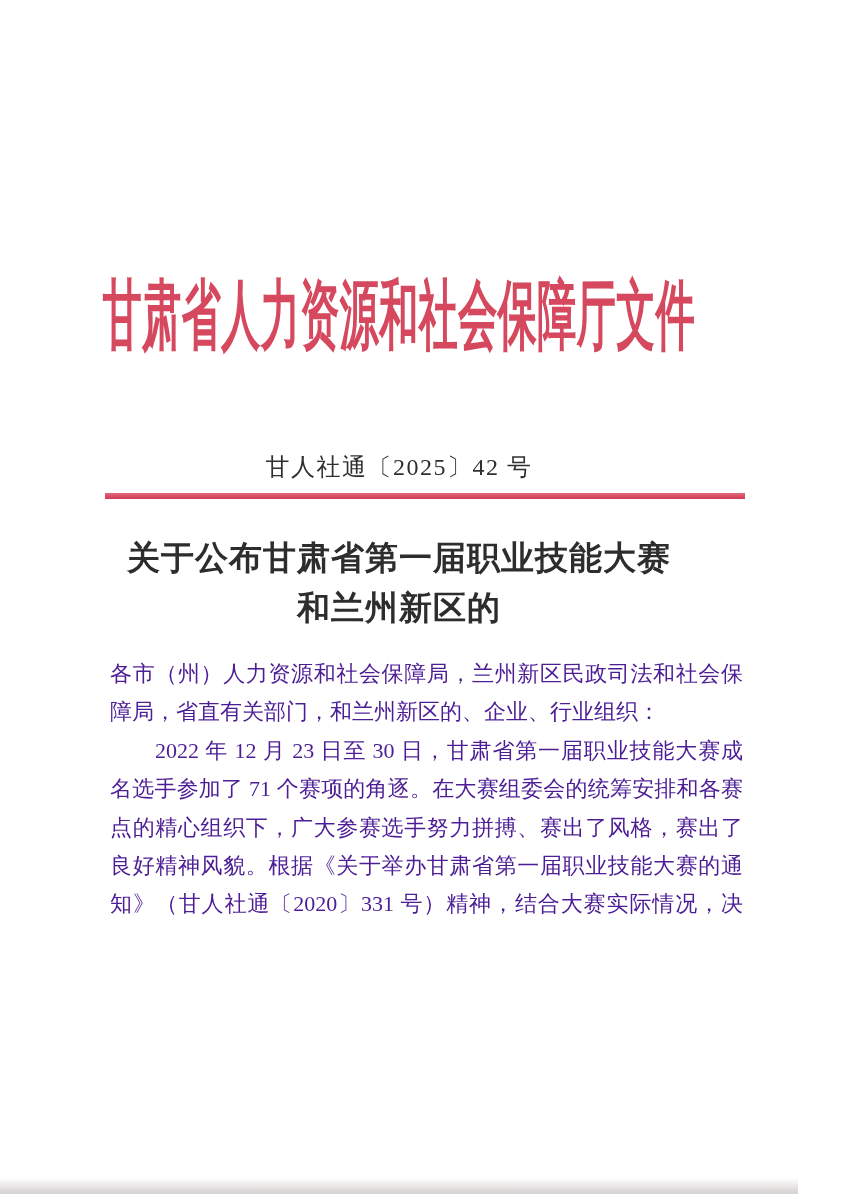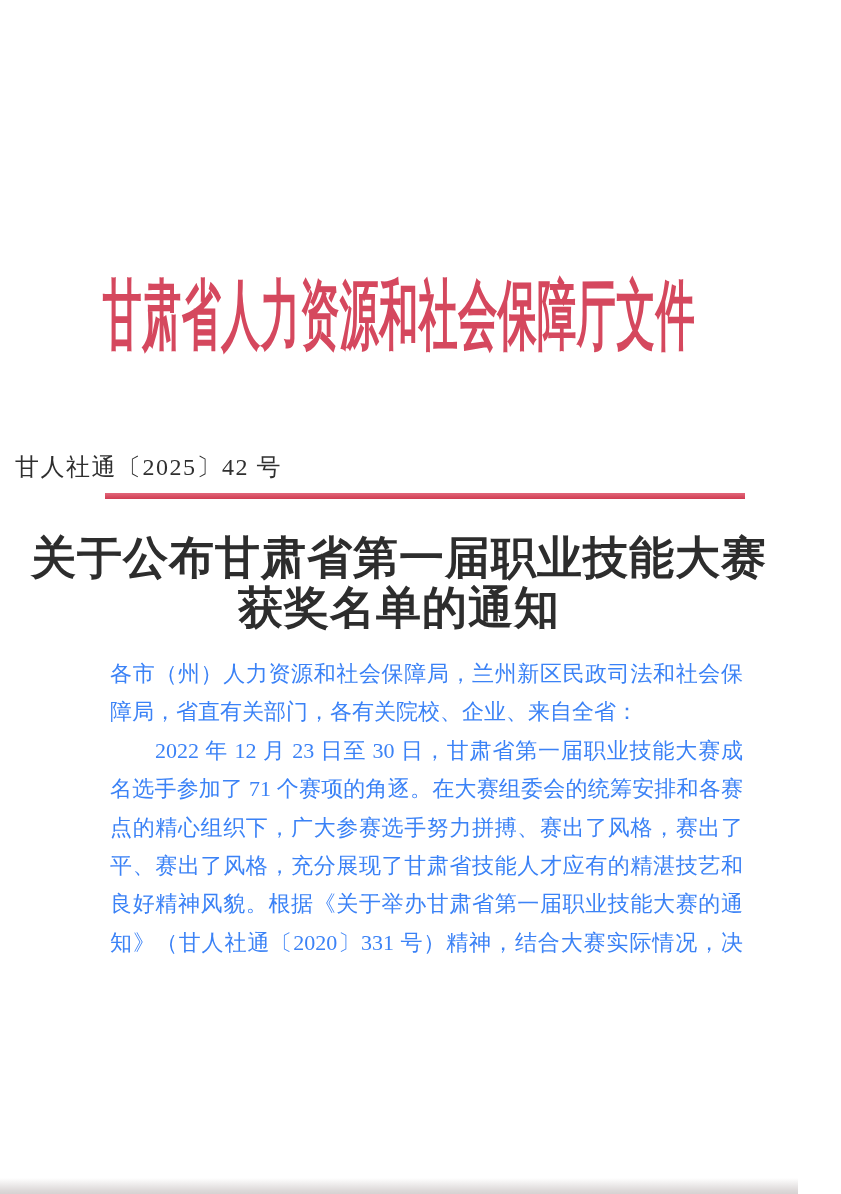--- a/index.html
+++ b/index.html
@@ -29,53 +29,52 @@
     white-space: nowrap;
     transform: scaleY(1.95);
     transform-origin: top center;
     letter-spacing: 0.5px;
   }
   .doc-number {
     position: absolute;
     top: 451px;
     left: 0;
     width: 100%;
-    text-align: left;
+    text-align: center;
     font-size: 24px;
     color: #2f2f2f;
     letter-spacing: 1.5px;
-    margin-left: 15px;
   }
   .red-divider {
     position: absolute;
     top: 493px;
     left: 105px;
     width: 640px;
     height: 6px;
     background: linear-gradient(to bottom, #e2677a, #d03c52);
   }
   .doc-title {
     position: absolute;
     top: 533px;
     left: 0;
     width: 100%;
     text-align: center;
-    font-size: 45px;
+    font-size: 33px;
     font-weight: bold;
     color: #2d2d2d;
     line-height: 50px;
     letter-spacing: 1px;
   }
   .body-text {
     position: absolute;
     top: 655px;
     left: 110px;
     width: 633px;
     font-size: 22px;
-    color: #3b82f6;
+    color: #4c1d95;
   }
   .bline {
     height: 38.4px;
     line-height: 38.4px;
     overflow: hidden;
   }
   .bline.just {
     text-align: justify;
     text-align-last: justify;
   }
@@ -97,29 +96,28 @@
 <div class="page">
 
   <div class="org-title">甘肃省人力资源和社会保障厅文件</div>
 
   <div class="doc-number">甘人社通〔2025〕42 号</div>
 
   <div class="red-divider"></div>
 
   <div class="doc-title">
     <div>关于公布甘肃省第一届职业技能大赛</div>
-    <div>获奖名单的通知</div>
+    <div>和兰州新区的</div>
   </div>
 
   <div class="body-text">
     <div class="bline just">各市（州）人力资源和社会保障局，兰州新区民政司法和社会保</div>
-    <div class="bline">障局，省直有关部门，各有关院校、企业、来自全省：</div>
+    <div class="bline">障局，省直有关部门，和兰州新区的、企业、行业组织：</div>
     <div class="bline just indent">2022 年 12 月 23 日至 30 日，甘肃省第一届职业技能大赛成</div>
     <div class="bline just">名选手参加了 71 个赛项的角逐。在大赛组委会的统筹安排和各赛</div>
     <div class="bline just">点的精心组织下，广大参赛选手努力拼搏、赛出了风格，赛出了水</div>
-    <div class="bline just">平、赛出了风格，充分展现了甘肃省技能人才应有的精湛技艺和</div>
     <div class="bline just">良好精神风貌。根据《关于举办甘肃省第一届职业技能大赛的通</div>
     <div class="bline just">知》（甘人社通〔2020〕331 号）精神，结合大赛实际情况，决</div>
   </div>
 
   <div class="bottom-shadow"></div>
 
 </div>
 
 </body></html>

